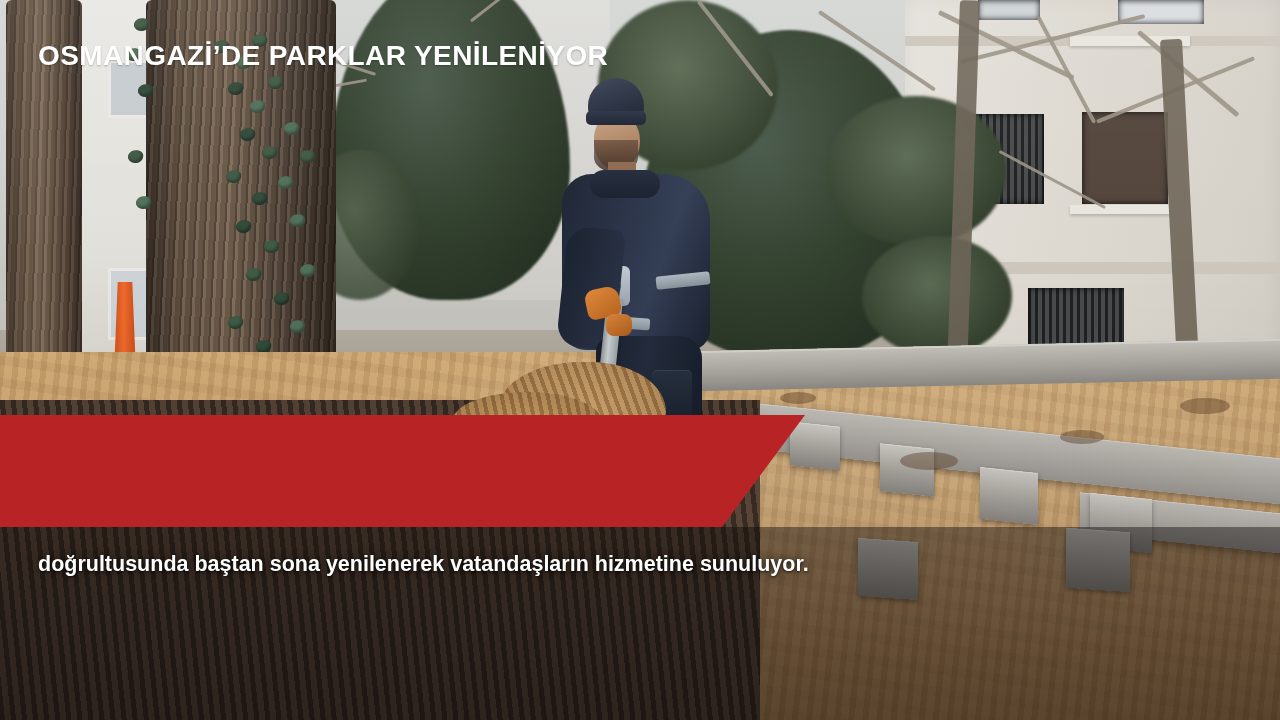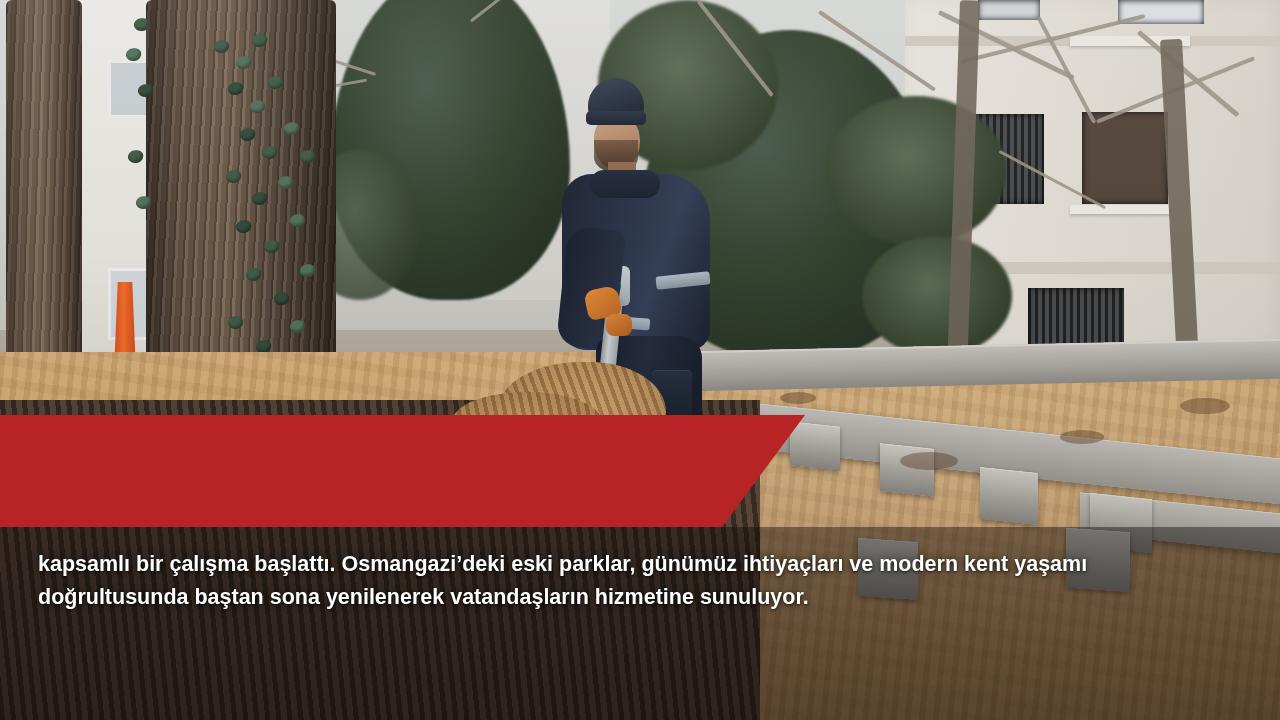--- a/index.html
+++ b/index.html
@@ -309,19 +309,19 @@
     <div class="pile2"></div>
 
     <div class="grade"></div>
   </div>
 
   <div class="caption-area"></div>
 
   <div class="headline-bar">
     <div class="headline-fill"></div>
   </div>
+  <div class="headline-text">OSMANGAZİ’DE PARKLAR YENİLENİYOR</div>
 
   <div class="summary">
-    <p>kapsamlı bir çalışma başlattı. Osmangazi’deki eski parklar, günümüz ihtiyaçları ve modern kent yaşamı</p>
     <p>doğrultusunda baştan sona yenilenerek vatandaşların hizmetine sunuluyor.</p>
   </div>
 
 </div>
 
 </body></html>

